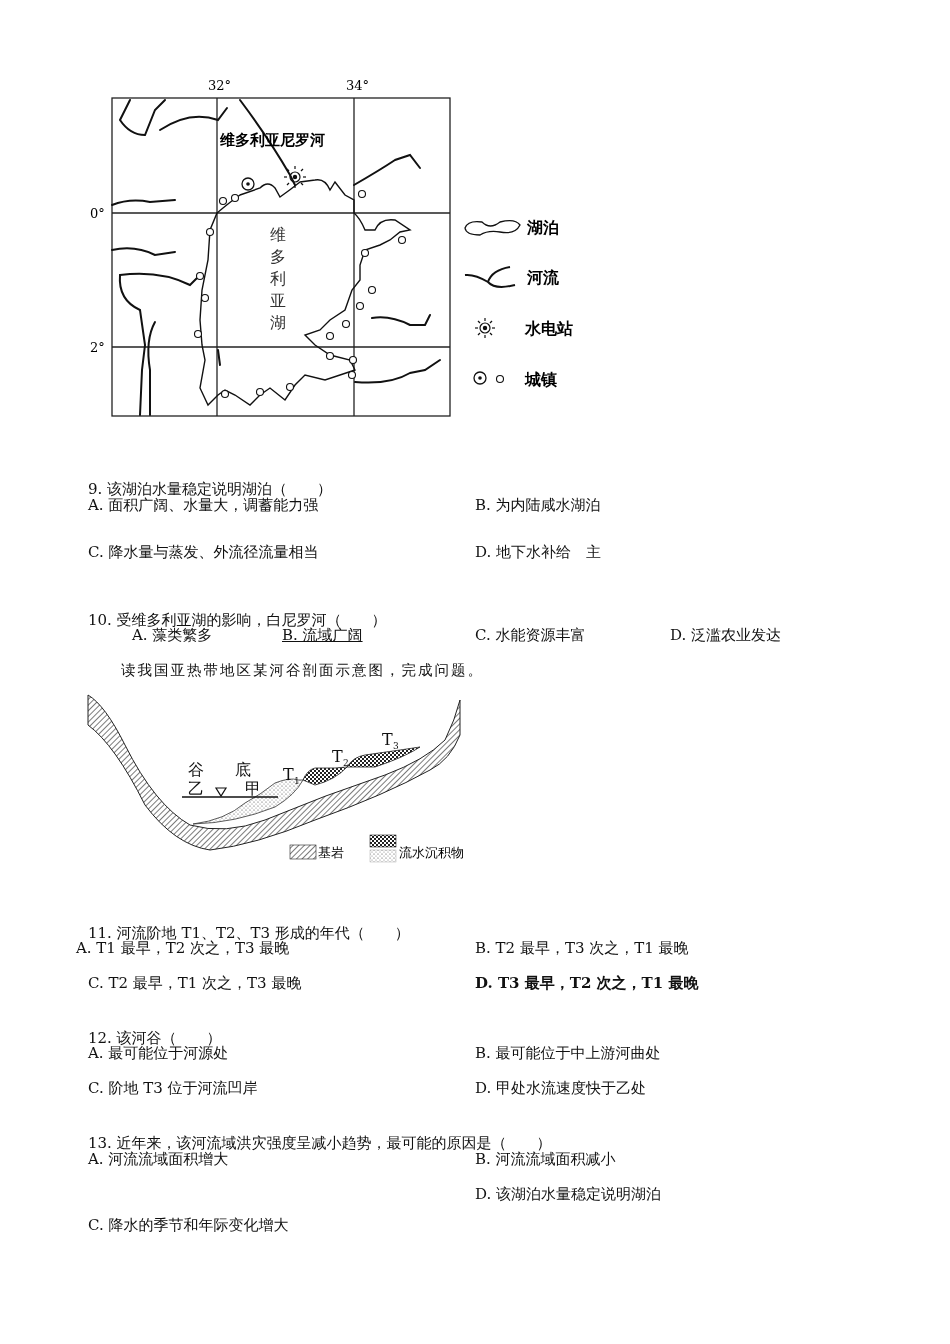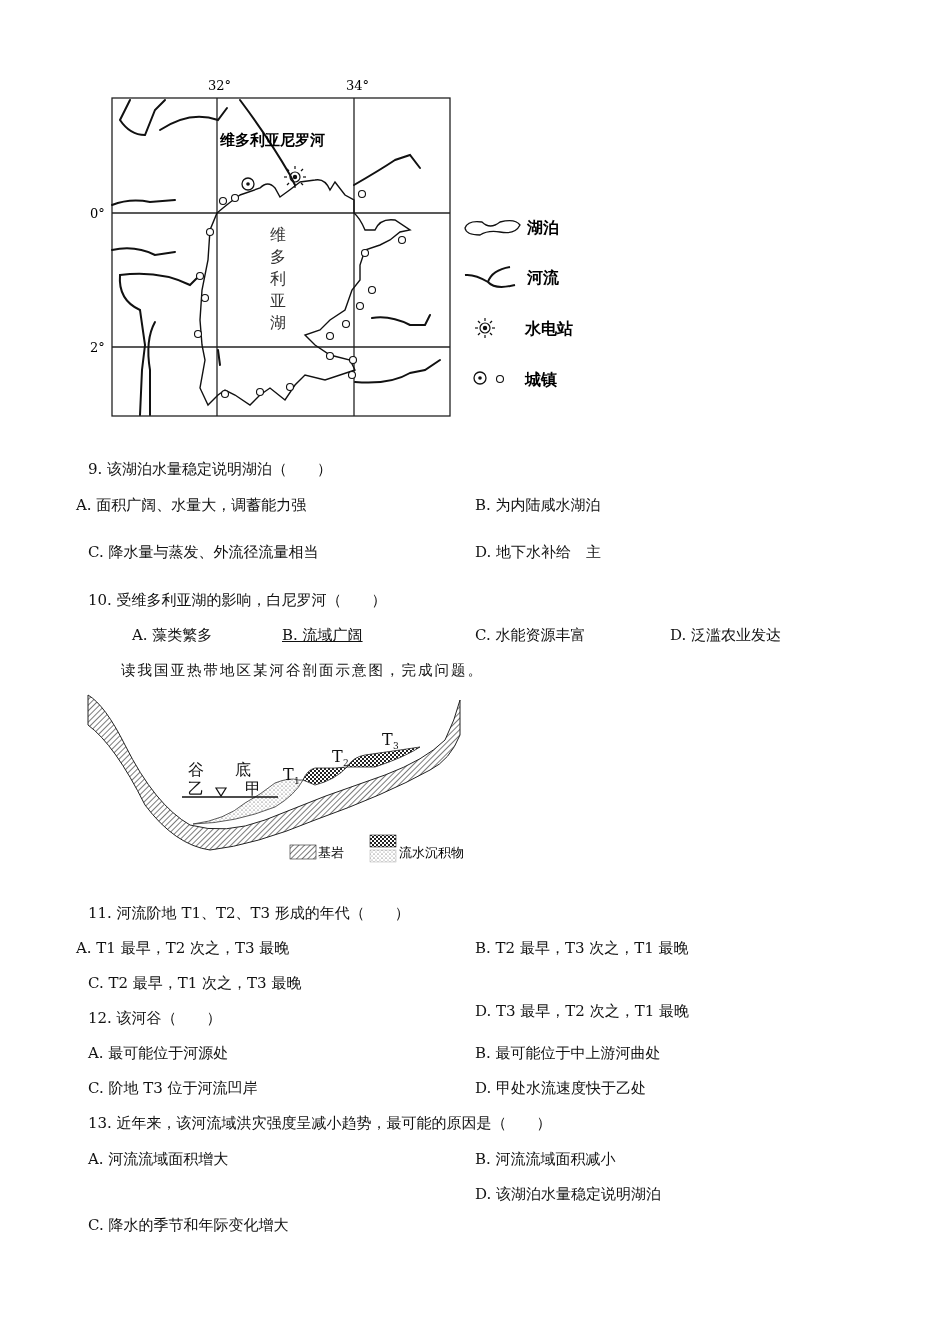--- a/index.html
+++ b/index.html
@@ -1,19 +1,19 @@
 <!DOCTYPE html>
 <html><head>
 <meta charset="utf-8">
 <style>
   html,body{margin:0;padding:0;background:#fff;}
   body{width:950px;height:1344px;position:relative;overflow:hidden;
        font-family:"DejaVu Serif","Liberation Serif",serif;color:#111;font-size:15px;}
   .abs{position:absolute;white-space:nowrap;}
-  .q{font-size:15px;}
+  .q{font-size:15px;margin-top:20px;}
   .opt{font-size:15px;}
   .map{position:absolute;left:90px;top:70px;width:500px;height:360px;}
   .valley{position:absolute;left:85px;top:685px;width:400px;height:185px;}
   .intro{font-size:14.5px;letter-spacing:2px;}
   svg text{font-family:"DejaVu Serif","Liberation Serif",serif;}
 </style>
 </head>
 <body>
 
 <div class="map">
@@ -123,21 +123,21 @@
         <circle cx="390" cy="308" r="6" stroke="#111" fill="none" stroke-width="1.3"></circle>
         <circle cx="390" cy="308" r="1.8" fill="#111"></circle>
         <circle cx="410" cy="309" r="3.5" stroke="#111" fill="none" stroke-width="1.1"></circle>
       </g>
       <text x="435" y="315" font-size="16" font-weight="bold">城镇</text>
     </g>
   </svg>
 </div>
 
 <div class="abs q" style="left:88px;top:460px;">9. 该湖泊水量稳定说明湖泊（　　）</div>
-<div class="abs opt" style="left:76px;top:496px;">A. 面积广阔、水量大，调蓄能力强</div>
+<div class="abs opt" style="left:88px;top:496px;">A. 面积广阔、水量大，调蓄能力强</div>
 <div class="abs opt" style="left:475px;top:496px;">B. 为内陆咸水湖泊</div>
 <div class="abs opt" style="left:88px;top:543px;">C. 降水量与蒸发、外流径流量相当</div>
 <div class="abs opt" style="left:475px;top:543px;">D. 地下水补给　主</div>
 
 <div class="abs q" style="left:88px;top:591px;">10. 受维多利亚湖的影响，白尼罗河（　　）</div>
 <div class="abs opt" style="left:88px;top:626px;margin-left:44px;">A. 藻类繁多</div>
 <div class="abs opt" style="left:282px;top:626px;text-decoration:underline;">B. 流域广阔</div>
 <div class="abs opt" style="left:475px;top:626px;">C. 水能资源丰富</div>
 <div class="abs opt" style="left:670px;top:626px;">D. 泛滥农业发达</div>
 
@@ -189,21 +189,21 @@
     <rect x="285" y="150" width="26" height="12" fill="url(#cross)" stroke="#222" stroke-width="0.6"></rect>
     <rect x="285" y="165" width="26" height="12" fill="url(#dots)" stroke="#999" stroke-width="0.4"></rect>
     <text x="314" y="172" font-size="13">流水沉积物</text>
   </svg>
 </div>
 
 <div class="abs q" style="left:88px;top:904px;">11. 河流阶地 T1、T2、T3 形成的年代（　　）</div>
 <div class="abs opt" style="left:76px;top:939px;">A. T1 最早，T2 次之，T3 最晚</div>
 <div class="abs opt" style="left:475px;top:939px;">B. T2 最早，T3 次之，T1 最晚</div>
 <div class="abs opt" style="left:88px;top:974px;">C. T2 最早，T1 次之，T3 最晚</div>
-<div class="abs opt" style="left:475px;top:1002px;">D. T3 最早，T2 次之，T1 最晚</div>
+<div class="abs opt" style="left:475px;top:974px;font-weight:bold;">D. T3 最早，T2 次之，T1 最晚</div>
 
 <div class="abs q" style="left:88px;top:1009px;">12. 该河谷（　　）</div>
 <div class="abs opt" style="left:88px;top:1044px;text-align:right;">A. 最可能位于河源处</div>
 <div class="abs opt" style="left:475px;top:1044px;">B. 最可能位于中上游河曲处</div>
 <div class="abs opt" style="left:88px;top:1079px;">C. 阶地 T3 位于河流凹岸</div>
 <div class="abs opt" style="left:475px;top:1079px;">D. 甲处水流速度快于乙处</div>
 
 <div class="abs q" style="left:88px;top:1114px;">13. 近年来，该河流域洪灾强度呈减小趋势，最可能的原因是（　　）</div>
 <div class="abs opt" style="left:88px;top:1150px;">A. 河流流域面积增大</div>
 <div class="abs opt" style="left:475px;top:1150px;">B. 河流流域面积减小</div>

